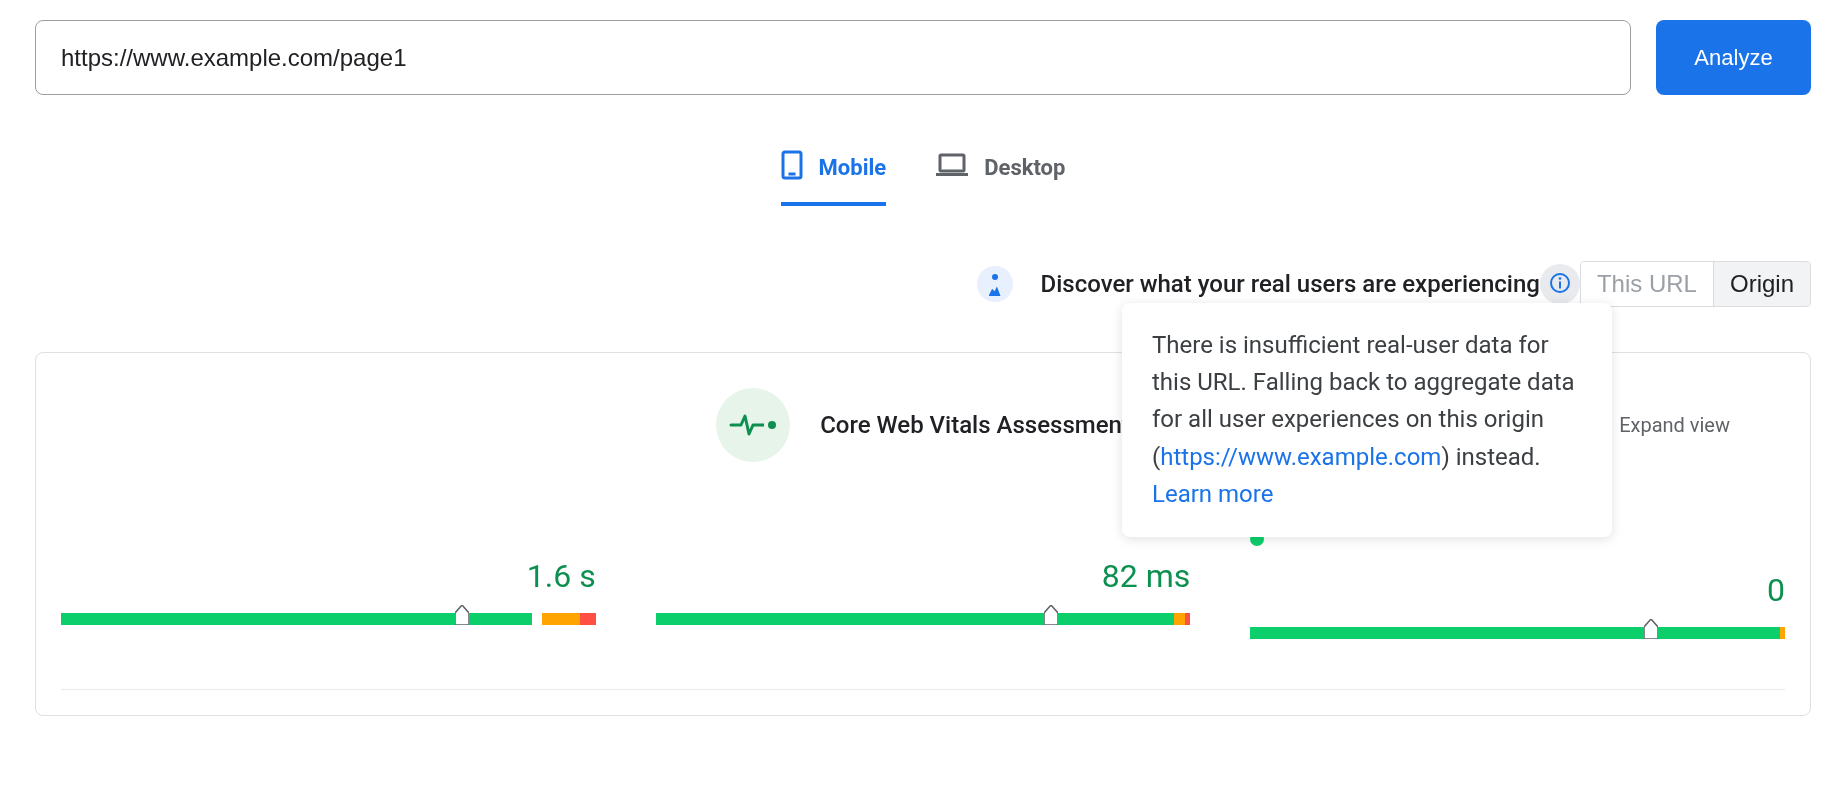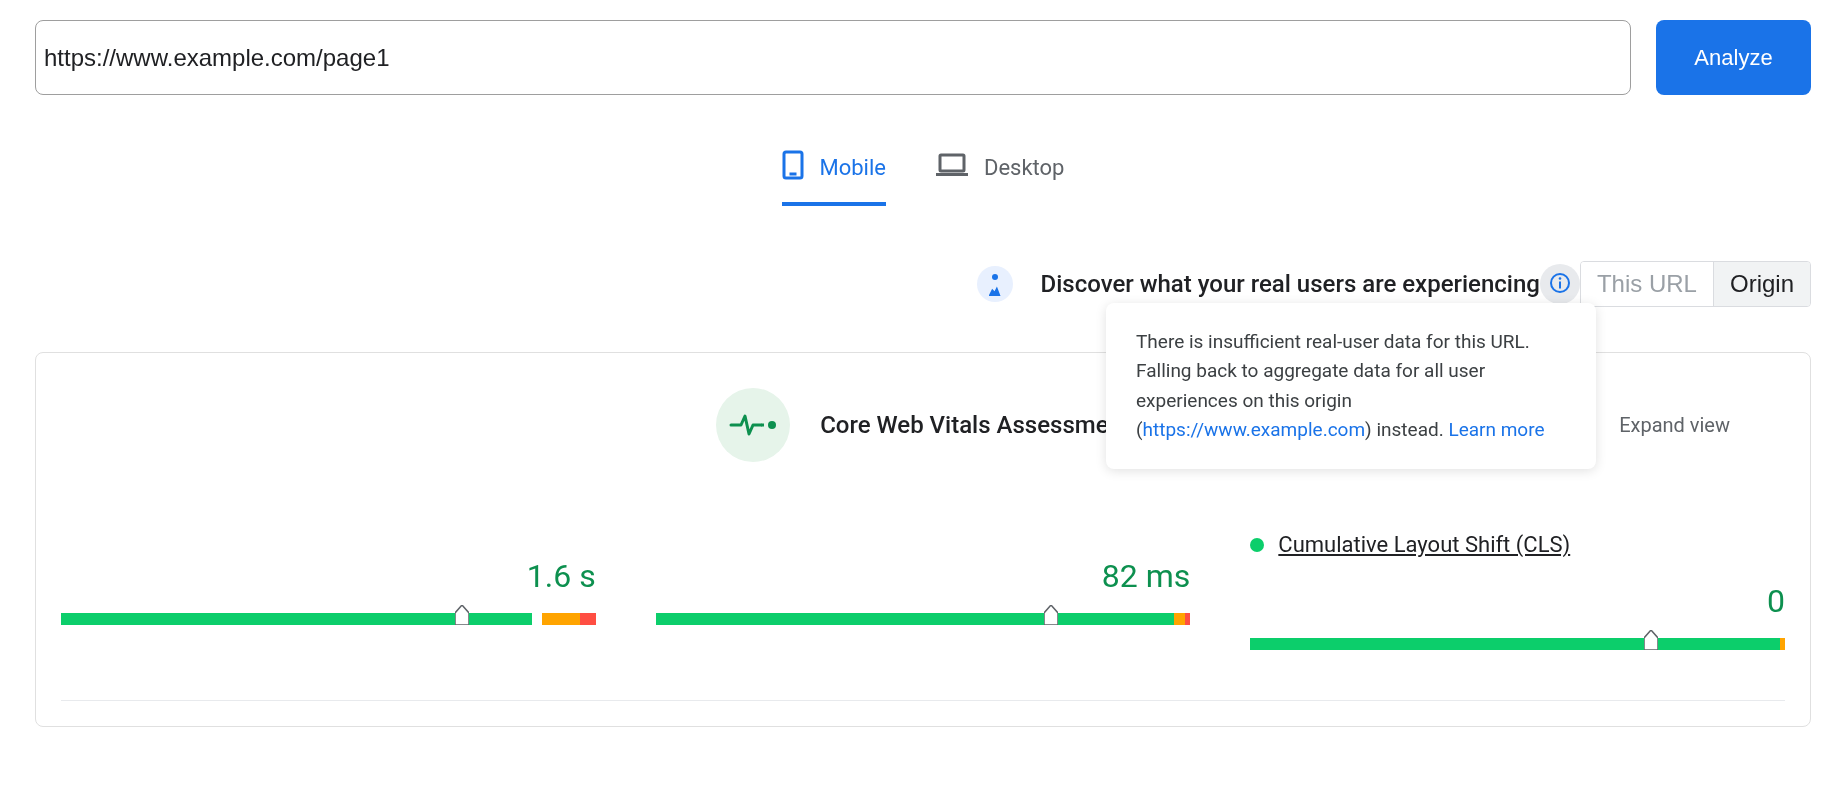--- a/index.html
+++ b/index.html
@@ -15,21 +15,21 @@
     .header-row {
       display: flex;
       gap: 25px;
       align-items: stretch;
     }
     .url-input {
       flex: 1;
       height: 75px;
       border: 1px solid #9e9e9e;
       border-radius: 8px;
-      padding: 0 8px;
+      padding: 0 25px;
       font-size: 24px;
       color: #202124;
       outline: none;
     }
     .analyze-btn {
       width: 155px;
       height: 75px;
       background: #1a73e8;
       color: #fff;
       border: none;
@@ -57,21 +57,21 @@
     }
     .tab.active .tab-label {
       color: #1a73e8;
     }
     .tab.active svg {
       stroke: #1a73e8;
       fill: #1a73e8;
     }
     .tab-label {
       font-size: 22px;
-      font-weight: 400;
+      font-weight: 700;
       color: #5f6368;
     }
     .mobile-icon {
       width: 22px;
       height: 30px;
     }
     .desktop-icon {
       width: 32px;
       height: 24px;
     }
@@ -158,27 +158,27 @@
       color: #9aa0a6;
       border-right: 1px solid #dadce0;
     }
     .toggle-btn.active {
       background: #f1f3f4;
       color: #202124;
     }
     .tooltip {
       position: absolute;
       top: 42px;
-      right: 215px;
+      right: 199px;
       width: 490px;
       background: #fff;
       border-radius: 8px;
       padding: 24px 30px;
       box-shadow: 0 2px 12px rgba(0,0,0,0.12);
-      font-size: 19px;
+      font-size: 24px;
       line-height: 1.55;
       color: #3c4043;
       z-index: 10;
     }
     .tooltip a {
       color: #1a73e8;
       text-decoration: none;
     }
     .card {
       margin-top: 45px;
@@ -380,21 +380,20 @@
           <svg width="14" height="20" viewBox="0 0 14 20">
               <path d="M7 0 L14 8 L14 20 L0 20 L0 8 Z" fill="#fff" stroke="#5f6368" stroke-width="1.5"></path>
             </svg>
         </div>
       </div>
     </div>
 
     <div class="metric">
       <div class="metric-header">
         <div class="metric-dot"></div>
-        <a href="#" class="metric-name">Cumulative Layout Shift (CLS)</a>
       </div>
       <div class="metric-value">0</div>
       <div class="metric-bar">
         <div class="bar-segment bar-green" style="width:74%"></div>
         <div class="bar-segment" style="width:2%"></div>
         <div class="bar-segment bar-green" style="width:23%"></div>
         <div class="bar-segment bar-orange" style="width:1%"></div>
         <div class="bar-marker" style="left:75%">
           <svg width="14" height="20" viewBox="0 0 14 20">
               <path d="M7 0 L14 8 L14 20 L0 20 L0 8 Z" fill="#fff" stroke="#5f6368" stroke-width="1.5"></path>

